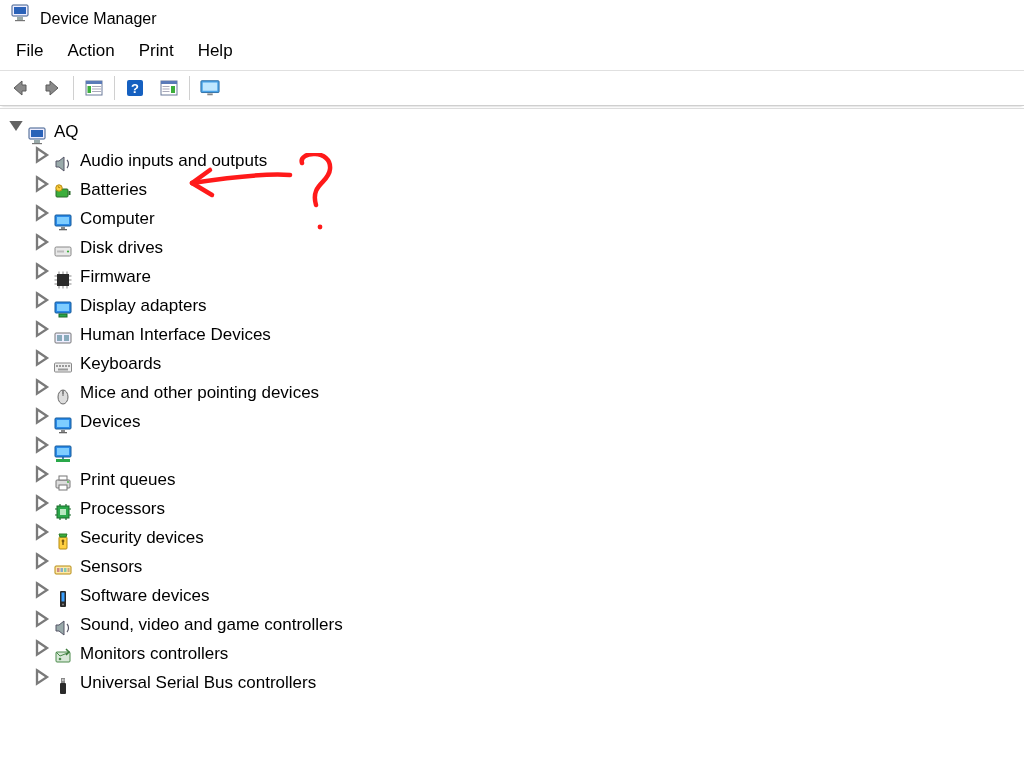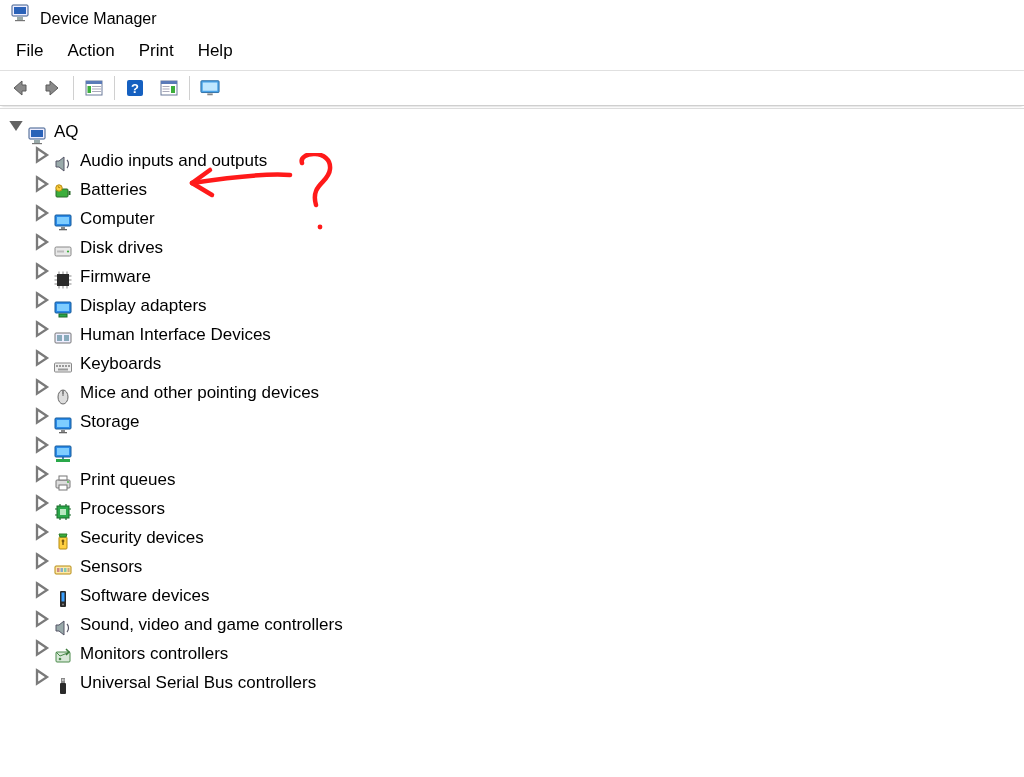--- a/index.html
+++ b/index.html
@@ -254,21 +254,21 @@
             <path d="M3 2 L9 6 L3 10 Z" fill="none" stroke="#7a7a7a" stroke-width="1.4"></path>
           </svg></span>
         <span class="ic">
           <svg viewBox="0 0 20 20">
             <rect x="2" y="3" width="16" height="11" rx="1" fill="#2a8ae8" stroke="#155a9a"></rect>
             <rect x="4" y="5" width="12" height="7" fill="#7ecdff"></rect>
             <rect x="8" y="15" width="4" height="2" fill="#888"></rect>
             <rect x="6" y="17" width="8" height="1.3" fill="#666"></rect>
           </svg>
         </span>
-        <span>Storage</span>
+        <span>Devices</span>
       </div>
       <div class="row child">
         <span class="exp"><svg viewBox="0 0 12 12" width="12" height="12">
             <path d="M3 2 L9 6 L3 10 Z" fill="none" stroke="#7a7a7a" stroke-width="1.4"></path>
           </svg></span>
         <span class="ic">
           <svg viewBox="0 0 20 20">
             <rect x="2" y="2" width="16" height="11" rx="1" fill="#2a8ae8" stroke="#155a9a"></rect>
             <rect x="4" y="4" width="12" height="7" fill="#7ecdff"></rect>
             <rect x="3" y="15" width="14" height="3" fill="#2aa84a"></rect>

